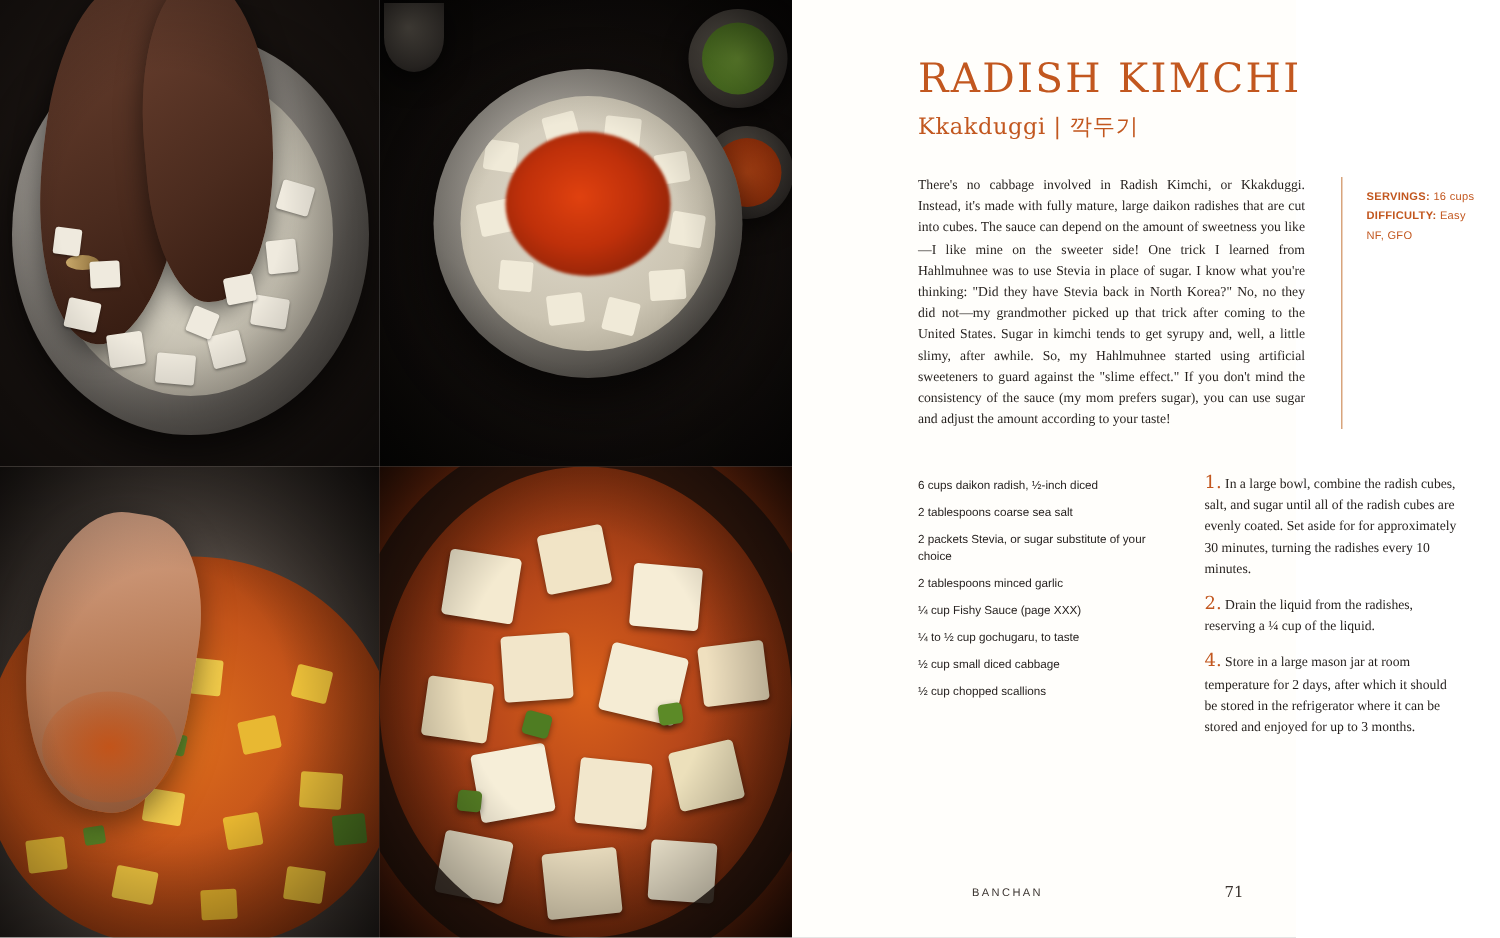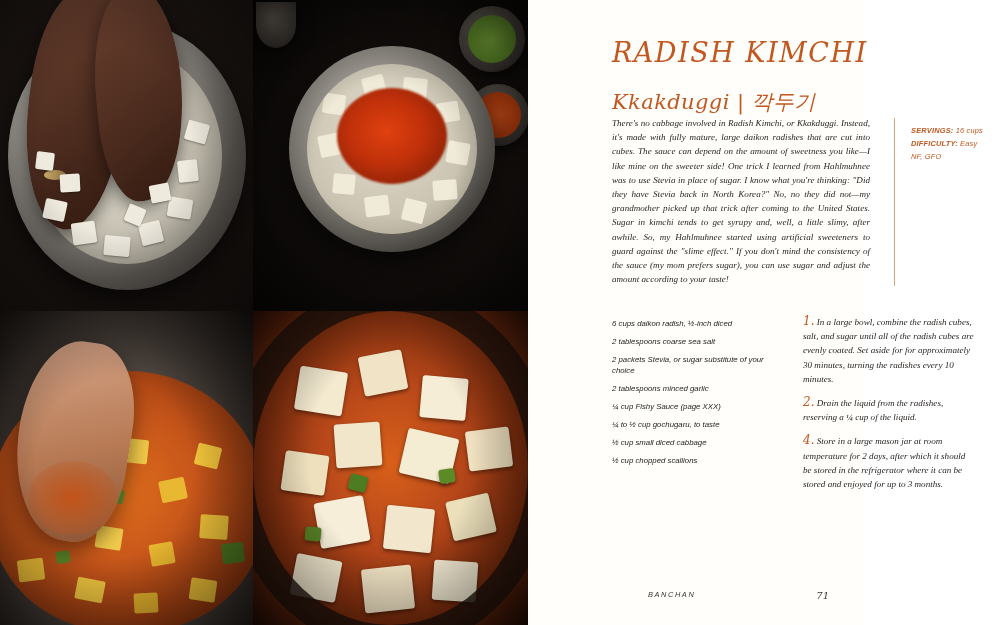--- a/index.html
+++ b/index.html
@@ -7,21 +7,20 @@
     width: 1000px; height: 625px;
     background: #ffffff;
     font-family: "Liberation Serif", serif;
     overflow: hidden;
   }
   .page {
     position: relative;
     width: 864px; height: 625px;
     display: flex;
     background: #737373;
-    font-style: italic;
   }
 
   
   .photo-grid {
     position: relative;
     width: 528px; height: 625px;
     display: grid;
     grid-template-columns: 253px 275px;
     grid-template-rows: 311px 314px;
     background: #ffffff;
@@ -169,22 +168,22 @@
   .recipe-head { position: absolute; left: 84px; top: 38px; width: 340px; }
   .title {
     font-size: 27px;
     letter-spacing: 1.5px;
     color: #c2571f;
     font-family: "DejaVu Serif", serif;
     font-weight: 400;
     line-height: 1.1;
   }
   .subtitle {
-    margin-top: 20px;
-    font-size: 21px;
+    margin-top: 7px;
+    font-size: 15px;
     color: #c2571f;
     font-family: "DejaVu Serif", serif;
     letter-spacing: .4px;
   }
 
   .intro {
     position: absolute;
     left: 84px; top: 116px;
     width: 258px;
     font-size: 9.1px;

